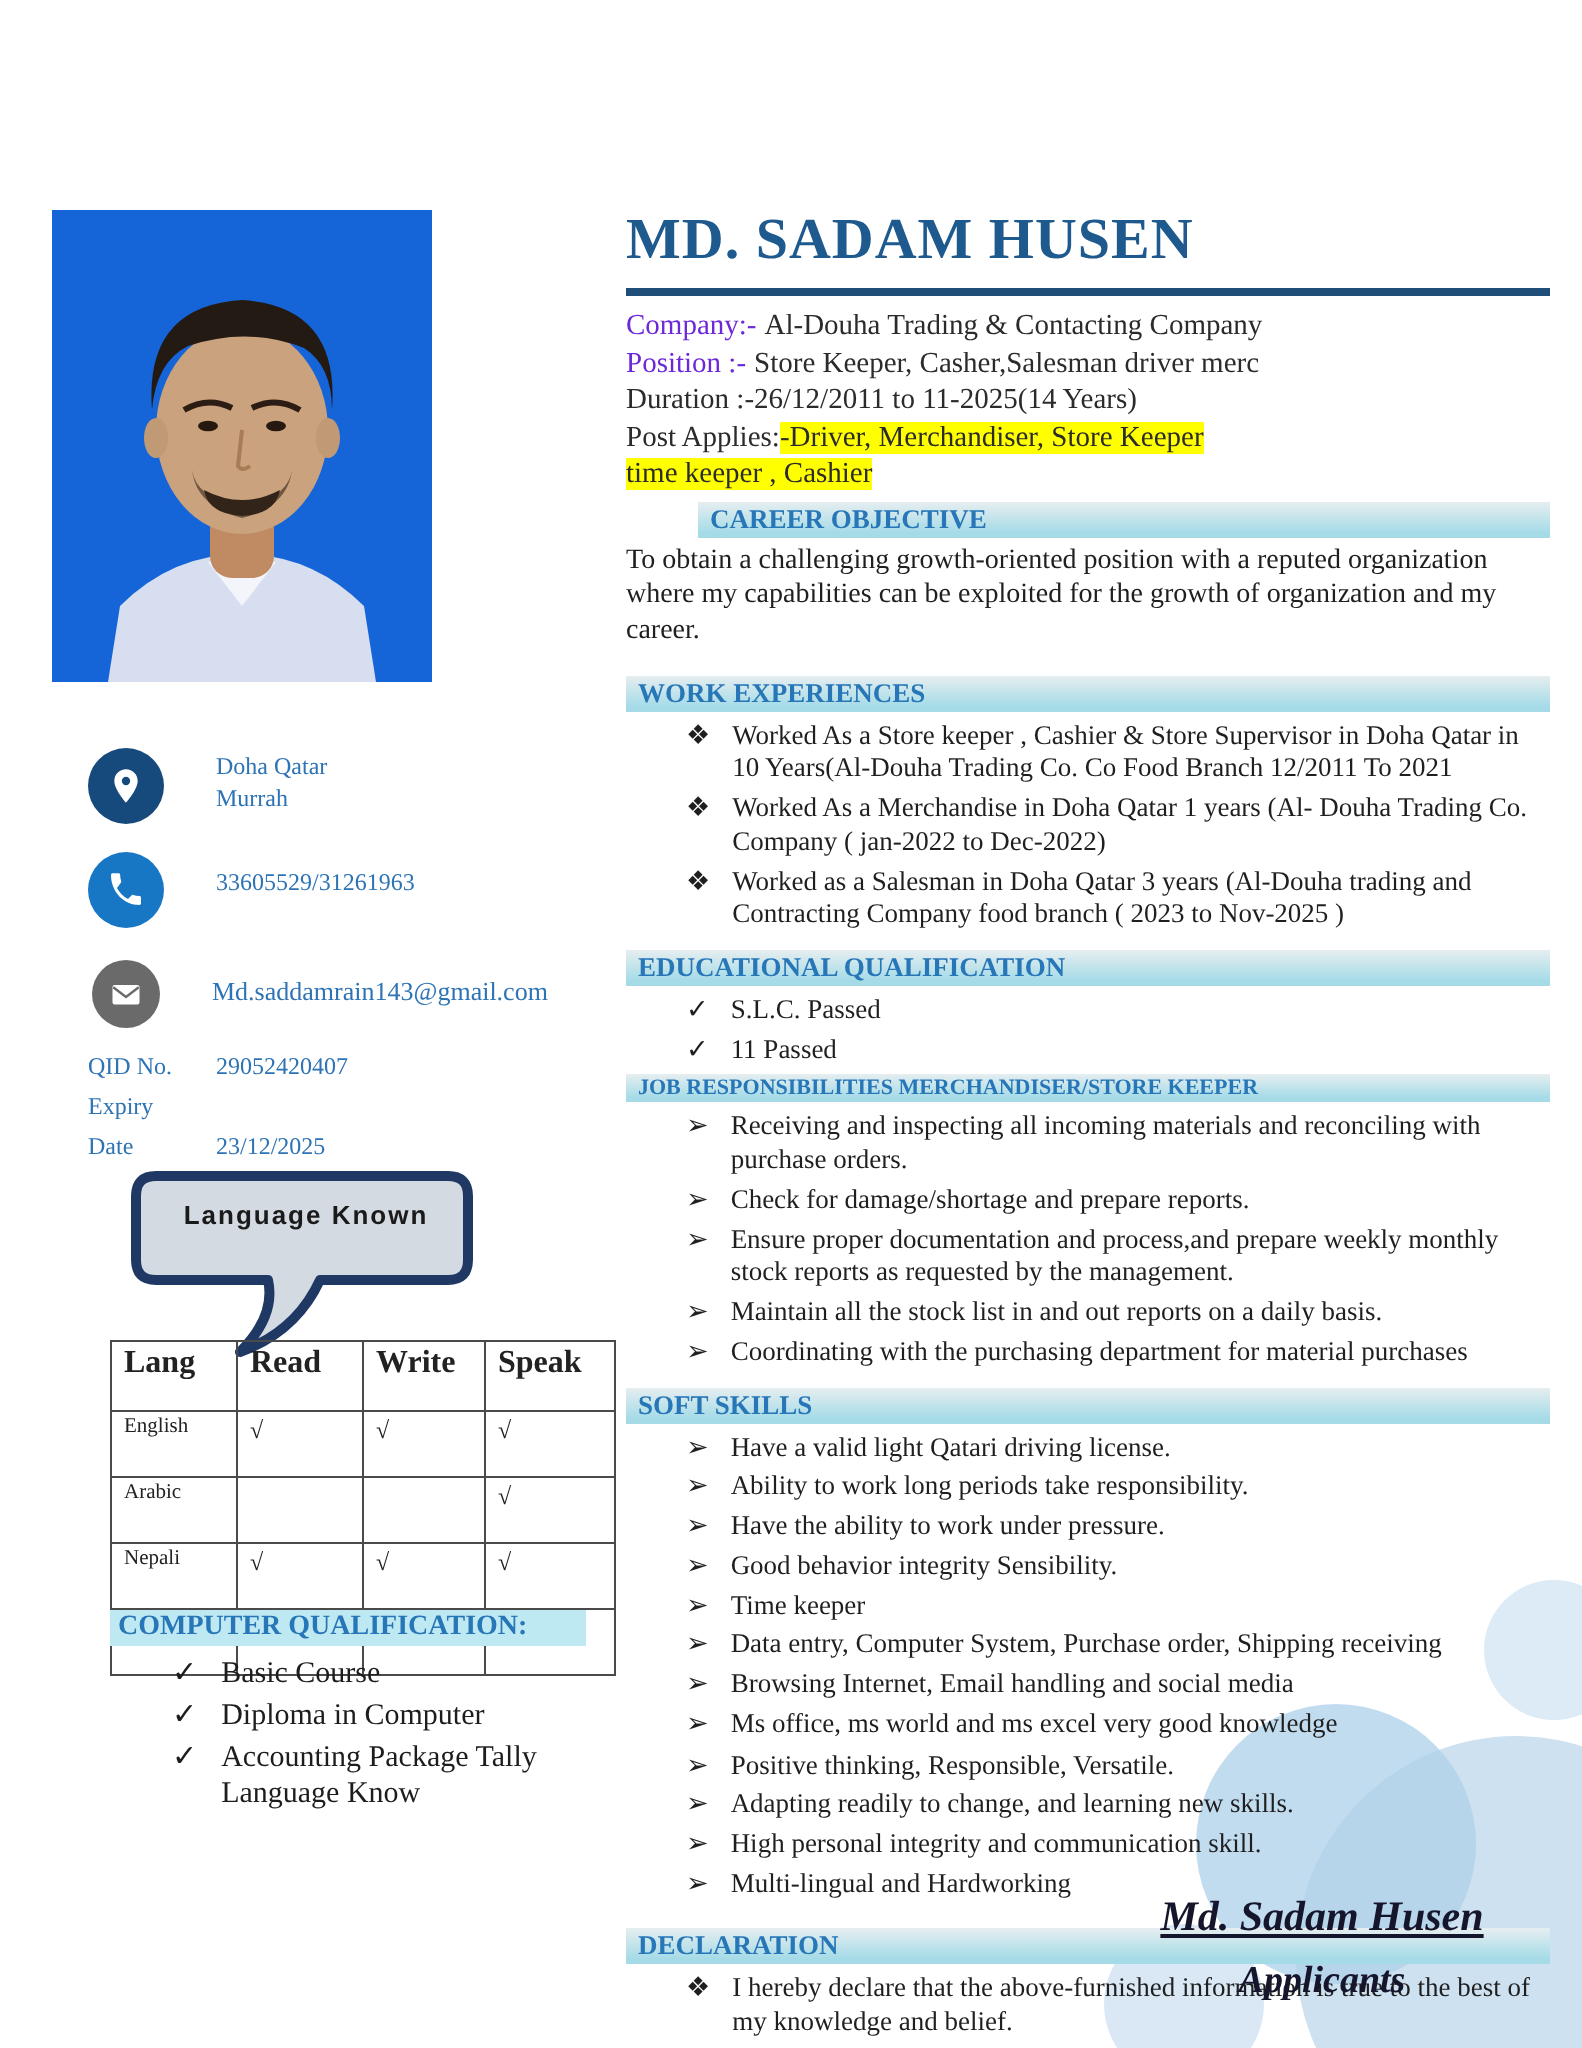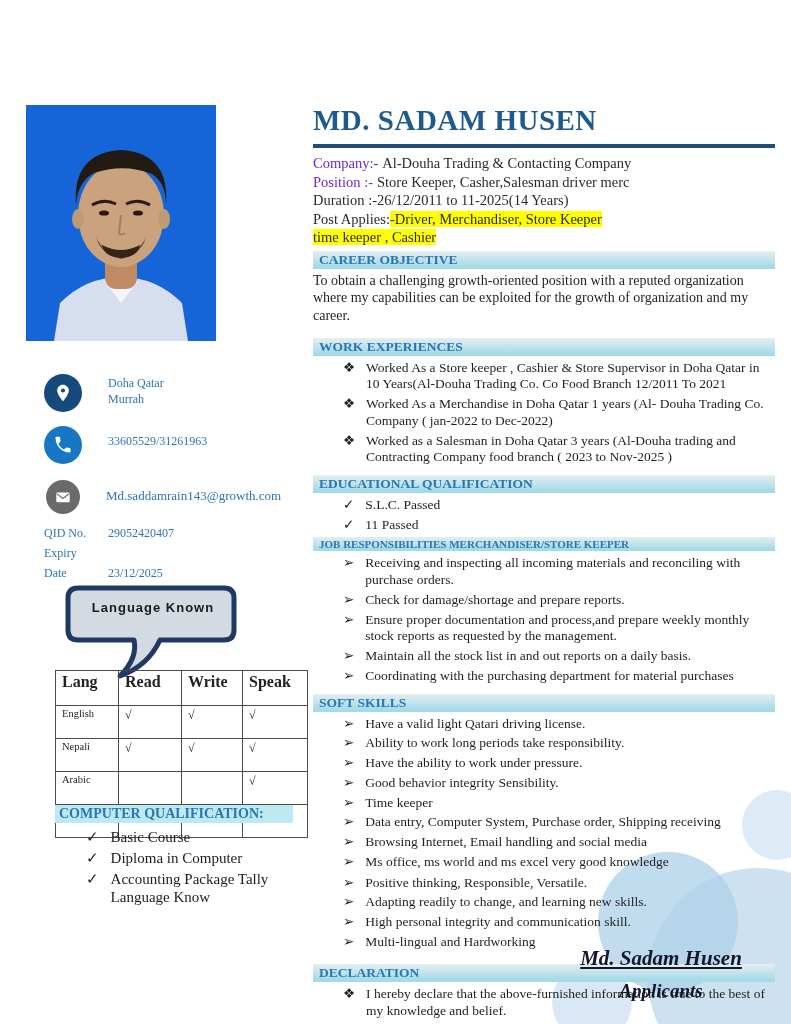--- a/index.html
+++ b/index.html
@@ -100,21 +100,21 @@
       </svg>
   </div>
   <div class="abs blue-txt" style="left:108px;top:434px;">33605529/31261963</div>
 
   <div class="abs cicon em" style="left:46px;top:480px;">
     <svg viewBox="0 0 24 24" width="18" height="18">
         <rect x="3" y="6" width="18" height="13" rx="1.5" fill="#fff"></rect>
         <path d="M3.5 7.5 L12 14 L20.5 7.5" stroke="#6a6a6a" stroke-width="1.6" fill="none"></path>
       </svg>
   </div>
-  <div class="abs blue-txt small" style="left:106px;top:488px;">Md.saddamrain143@growth.com</div>
+  <div class="abs blue-txt small" style="left:106px;top:488px;">Md.saddamrain143@gmail.com</div>
 
   <div class="abs blue-txt" style="left:44px;top:526px;">QID No.</div>
   <div class="abs blue-txt" style="left:108px;top:526px;">29052420407</div>
   <div class="abs blue-txt" style="left:44px;top:546px;">Expiry</div>
   <div class="abs blue-txt" style="left:44px;top:566px;">Date</div>
   <div class="abs blue-txt" style="left:108px;top:566px;">23/12/2025</div>
 
   <div class="abs bubble-wrap">
     <svg viewBox="0 0 176 104" width="176" height="104">
       <path d="M14 4 H160 Q170 4 170 14 V46 Q170 56 160 56 H96 Q84 82 56 92 Q74 74 70 56 H14 Q4 56 4 46 V14 Q4 4 14 4 Z" fill="#d4dae2" stroke="#1f3864" stroke-width="5" stroke-linejoin="round"></path>
@@ -130,29 +130,29 @@
       <th class="c3">Write</th>
       <th class="c4">Speak</th>
     </tr>
     <tr>
       <td class="lang-name">English</td>
       <td>√</td>
       <td>√</td>
       <td>√</td>
     </tr>
     <tr>
-      <td class="lang-name">Nepali</td>
-      <td>√</td>
-      <td>√</td>
-      <td>√</td>
-    </tr>
-    <tr>
       <td class="lang-name">Arabic</td>
       <td></td>
       <td></td>
+      <td>√</td>
+    </tr>
+    <tr>
+      <td class="lang-name">Nepali</td>
+      <td>√</td>
+      <td>√</td>
       <td>√</td>
     </tr>
     <tr>
       <td class="lang-name">Hindi</td>
       <td>√</td>
       <td>√</td>
       <td>√</td>
     </tr>
   </tbody>
     </table>
@@ -185,21 +185,21 @@
       <span class="lbl-blue">Position :-</span><span>Store Keeper, Casher,Salesman driver merc</span>
     </div>
     <div class="info-line">Duration :-26/12/2011 to 11-2025(14 Years)</div>
     <div class="info-line">
       <span>Post Applies:</span><span class="hl">-Driver, Merchandiser, Store Keeper</span>
     </div>
     <div class="info-line">
       <span class="hl">time keeper , Cashier</span>
     </div>
 
-    <div class="sec-head" style="margin-top:4px;">CAREER OBJECTIVE</div>
+    <div class="sec-head" style="margin-top:4px;margin-left:36px;">CAREER OBJECTIVE</div>
     <div class="para">To obtain a challenging growth-oriented position with a reputed organization where my capabilities can be exploited for the growth of organization and my career.</div>
 
     <div class="sec-head" style="margin-top:13px;">WORK EXPERIENCES</div>
     <div class="blist">
       <div class="li">
           <span class="blt">❖</span>
           <span>Worked As a Store keeper , Cashier &amp; Store Supervisor in Doha Qatar in 10 Years(Al-Douha Trading Co. Co Food Branch 12/2011 To 2021</span>
         </div>
       <div class="li">
           <span class="blt">❖</span>

